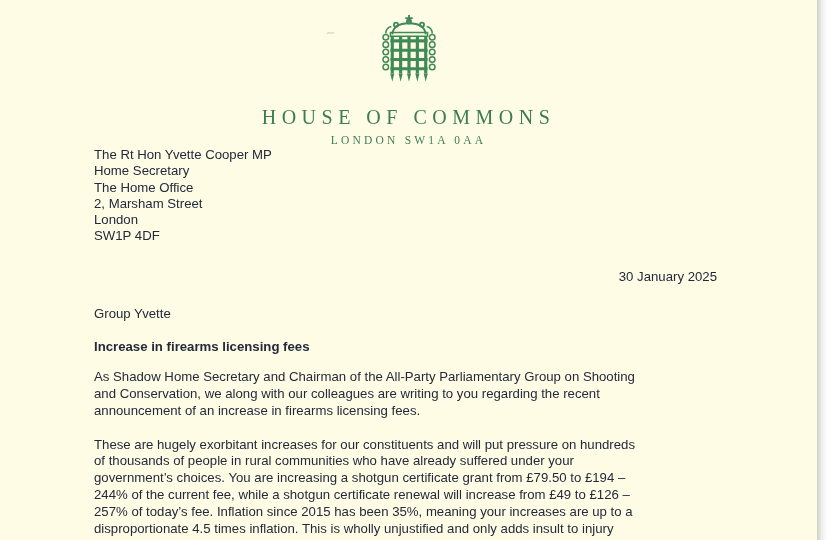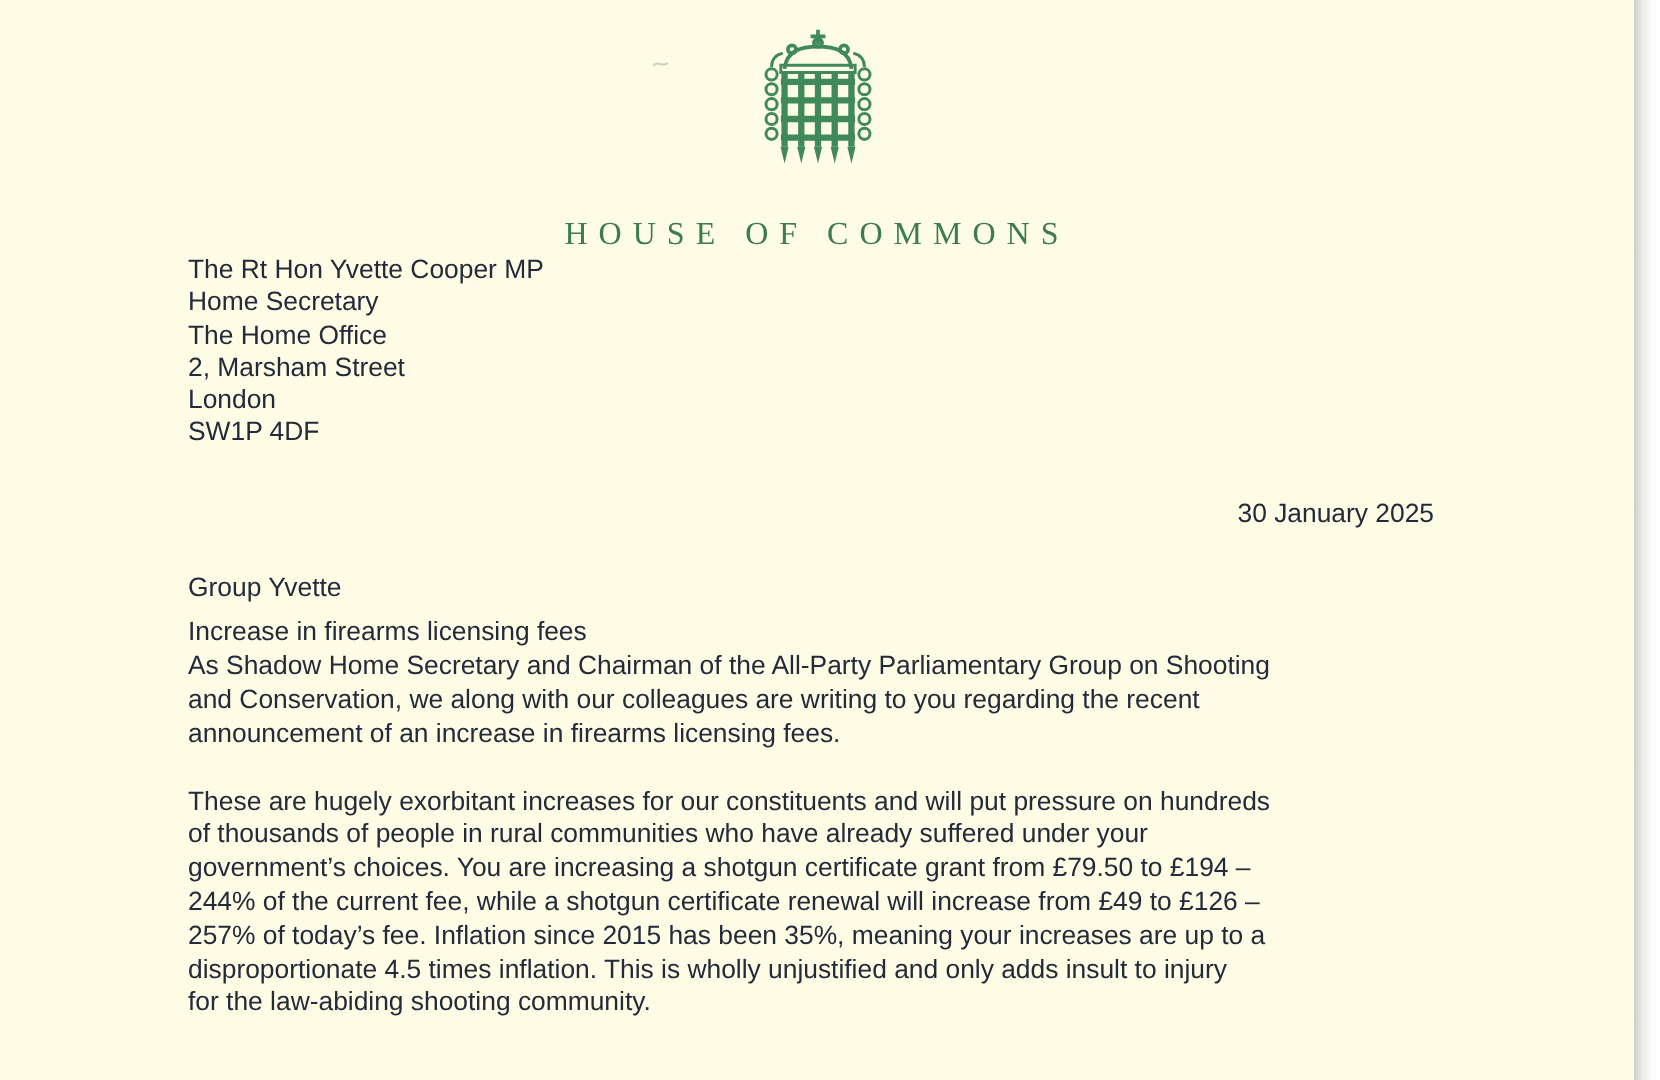--- a/index.html
+++ b/index.html
@@ -22,41 +22,41 @@
   .letterhead { text-align: center; padding-top: 14px; }
   .crest { width: 62px; height: 78px; display: block; margin: 0 auto; }
   .smudge {
     position: absolute; left: 326px; top: 24px;
     color: #c3c3b8; font-size: 15px; opacity: .8;
     transform: rotate(-8deg);
   }
   .org-name {
     margin-top: 16px;
     font-family: "Liberation Serif", serif;
-    font-size: 16px; line-height: 19px;
+    font-size: 20px; line-height: 19px;
     letter-spacing: 5.5px;
     color: #3c7c51;
   }
   .org-address {
     margin-top: 6px;
     font-family: "Liberation Serif", serif;
     font-size: 11.5px; line-height: 14px;
     letter-spacing: 3.2px;
     color: #3c7c51;
   }
   .letter-body {
     margin: 0 100px 0 94px;
     color: #232a3a;
     font-size: 13.2px; line-height: 16.8px;
   }
   .recipient { white-space: pre-line; line-height: 16.3px; }
   .date-line { margin-top: 24px; text-align: right; }
   .salutation { margin-top: 20px; }
-  .subject { margin-top: 6px; font-weight: normal; }
-  .para { white-space: pre-line; }
+  .subject { margin-top: 17px; font-weight: bold; }
+  .para { margin-top: 13px; white-space: pre-line; }
   .para + .para { margin-top: 17px; }
 </style>
 </head>
 <body>
 
 <div class="page">
 
   <span class="smudge">~</span>
 
   <header class="letterhead">
@@ -84,20 +84,21 @@
           <circle cx="7" cy="49" r="3"></circle>
           <circle cx="7" cy="57" r="3"></circle>
         <circle cx="57" cy="25" r="3"></circle>
           <circle cx="57" cy="33" r="3"></circle>
           <circle cx="57" cy="41" r="3"></circle>
           <circle cx="57" cy="49" r="3"></circle>
           <circle cx="57" cy="57" r="3"></circle>
       </g>
     </svg>
     <div class="org-name">HOUSE OF COMMONS</div>
+    <div class="org-address">LONDON SW1A 0AA</div>
   </header>
 
   <main class="letter-body">
     <div class="recipient">The Rt Hon Yvette Cooper MP
 Home Secretary
 The Home Office
 2, Marsham Street
 London
 SW1P 4DF</div>
     <div class="date-line">30 January 2025</div>

